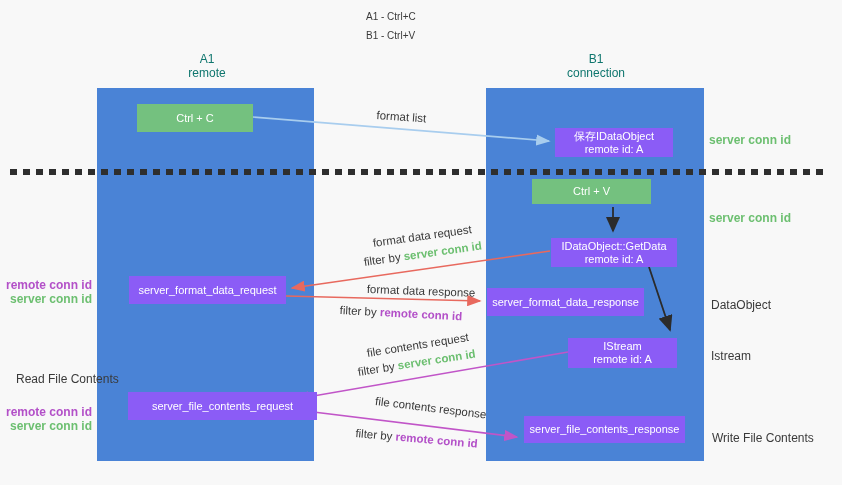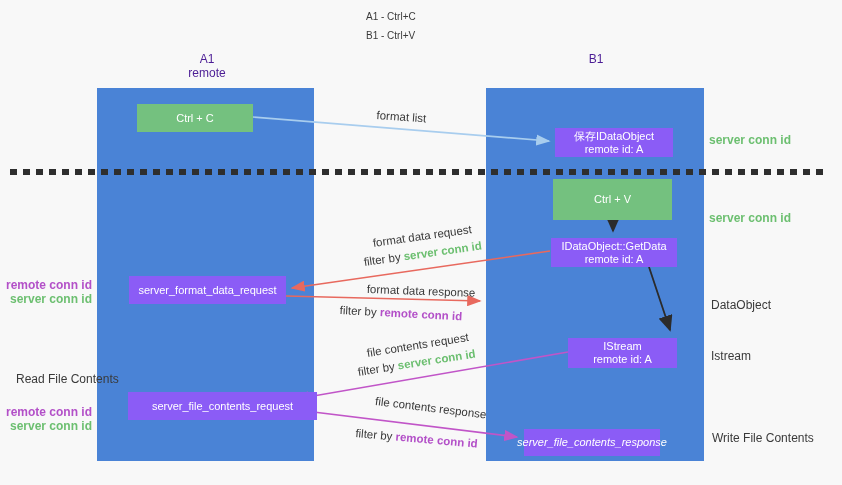--- a/index.html
+++ b/index.html
@@ -2,21 +2,21 @@
 <html><head>
 <meta charset="utf-8">
 <style>
   html,body{margin:0;padding:0;background:#f8f8f8;}
   .stage{
     position:relative;width:842px;height:485px;overflow:hidden;
     font-family:"Liberation Sans",sans-serif;color:#3a3a3a;background:#f8f8f8;
   }
   .abs{position:absolute;}
   .title{left:366px;top:7px;font-size:10px;line-height:19px;color:#3a3a3a;}
-  .lane-header{top:52px;width:120px;text-align:center;font-size:12px;line-height:14px;color:#4c1d95;}
+  .lane-header{top:52px;width:120px;text-align:center;font-size:12px;line-height:14px;color:#0f766e;}
   .lane{background:#4a83d6;top:88px;width:217px;height:373px;}
   .dotted{left:10px;top:169px;width:818px;height:6px;
     background-image:repeating-linear-gradient(90deg,#2e2e2e 0 7px,transparent 7px 13px);}
   .node{display:flex;flex-direction:column;justify-content:center;align-items:center;
     color:#ffffff;font-size:11px;line-height:13px;text-align:center;white-space:nowrap;}
   .green{background:#74c17f;text-align:center;}
   .orange{background:#8b5cf6;}
   .flow-label{font-size:11.5px;white-space:nowrap;color:#3a3a3a;transform-origin:left top;}
   .side-label{font-size:12px;white-space:nowrap;color:#3a3a3a;}
   .bold-green{color:#6cbf70;font-weight:bold;}
@@ -34,20 +34,21 @@
     <div>A1 - Ctrl+C</div>
     <div>B1 - Ctrl+V</div>
   </div>
 
   <div class="abs lane-header z5" style="left:147px;">
     <div>A1</div>
     <div>remote</div>
   </div>
   <div class="abs lane-header z5" style="left:536px;">
     <div>B1</div>
+    <div>connection</div>
   </div>
 
   <div class="abs lane z1" style="left:97px;"></div>
   <div class="abs lane z1" style="left:486px;width:218px;"></div>
 
   <div class="abs dotted z2"></div>
 
   <svg class="arrows z3" width="842" height="485" viewBox="0 0 842 485">
     <defs>
       <marker id="m-blue" markerWidth="9" markerHeight="7" refX="8" refY="3.5" orient="auto">
@@ -79,32 +80,35 @@
     <div>server_format_data_request</div>
   </div>
   <div class="abs node orange z4" style="left:128px;top:392px;width:189px;height:28px;">
     <div>server_file_contents_request</div>
   </div>
 
   <div class="abs node orange z4" style="left:555px;top:128px;width:118px;height:29px;">
     <div>保存IDataObject</div>
     <div>remote id: A</div>
   </div>
-  <div class="abs node green z4" style="left:553px;top:179px;width:119px;height:41px;">
+  <div class="abs node green z4" style="left:532px;top:179px;width:119px;height:25px;">
     <div>Ctrl + V</div>
   </div>
   <div class="abs node orange z4" style="left:551px;top:238px;width:126px;height:29px;">
     <div>IDataObject::GetData</div>
     <div>remote id: A</div>
   </div>
+  <div class="abs node orange z4" style="left:487px;top:288px;width:157px;height:28px;">
+    <div>server_format_data_response</div>
+  </div>
   <div class="abs node orange z4" style="left:568px;top:338px;width:109px;height:30px;">
     <div>IStream</div>
     <div>remote id: A</div>
   </div>
-  <div class="abs node orange z4" style="left:524px;top:429px;width:136px;height:27px;font-style:italic;">
+  <div class="abs node orange z4" style="left:524px;top:416px;width:161px;height:27px;">
     <div>server_file_contents_response</div>
   </div>
 
   <div class="abs right-stack z5" style="top:278px;">
     <div class="bold-purple">remote conn id</div>
     <div class="bold-green">server conn id</div>
   </div>
   <div class="abs side-label z5" style="left:16px;top:372px;">Read File Contents</div>
   <div class="abs right-stack z5" style="top:405px;">
     <div class="bold-purple">remote conn id</div>

